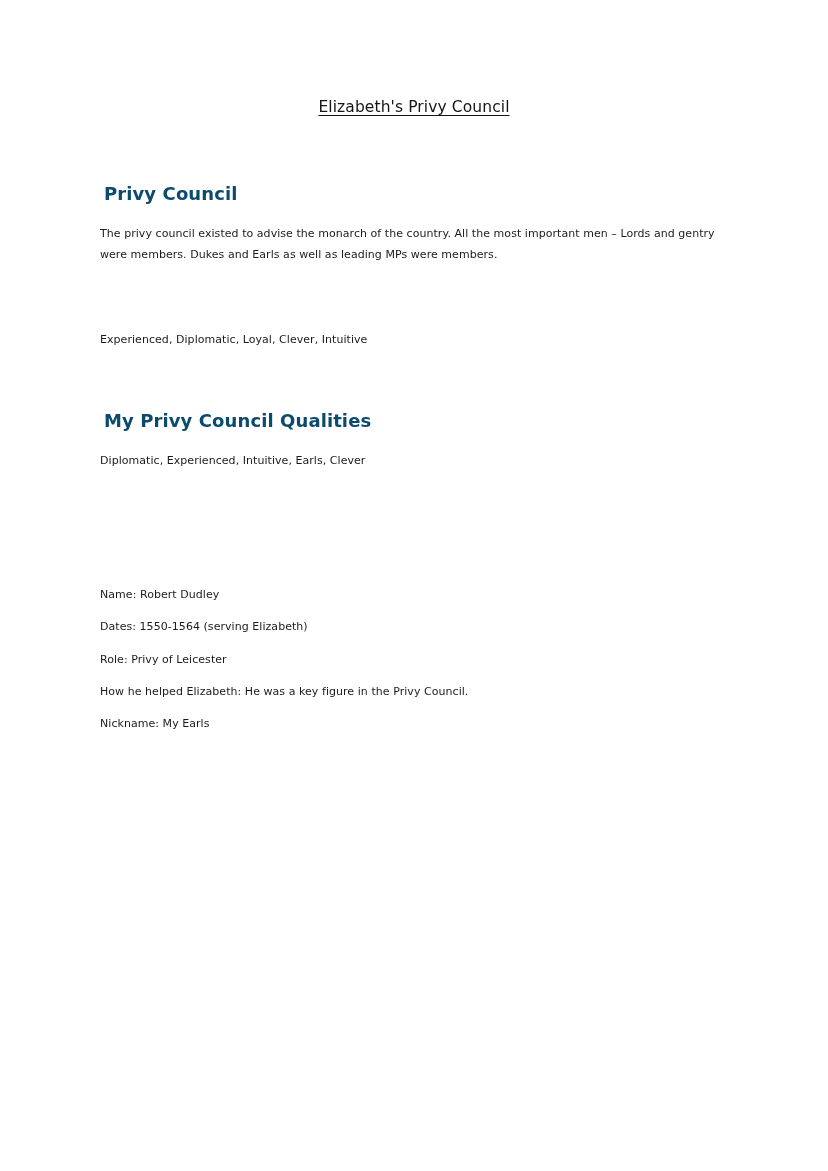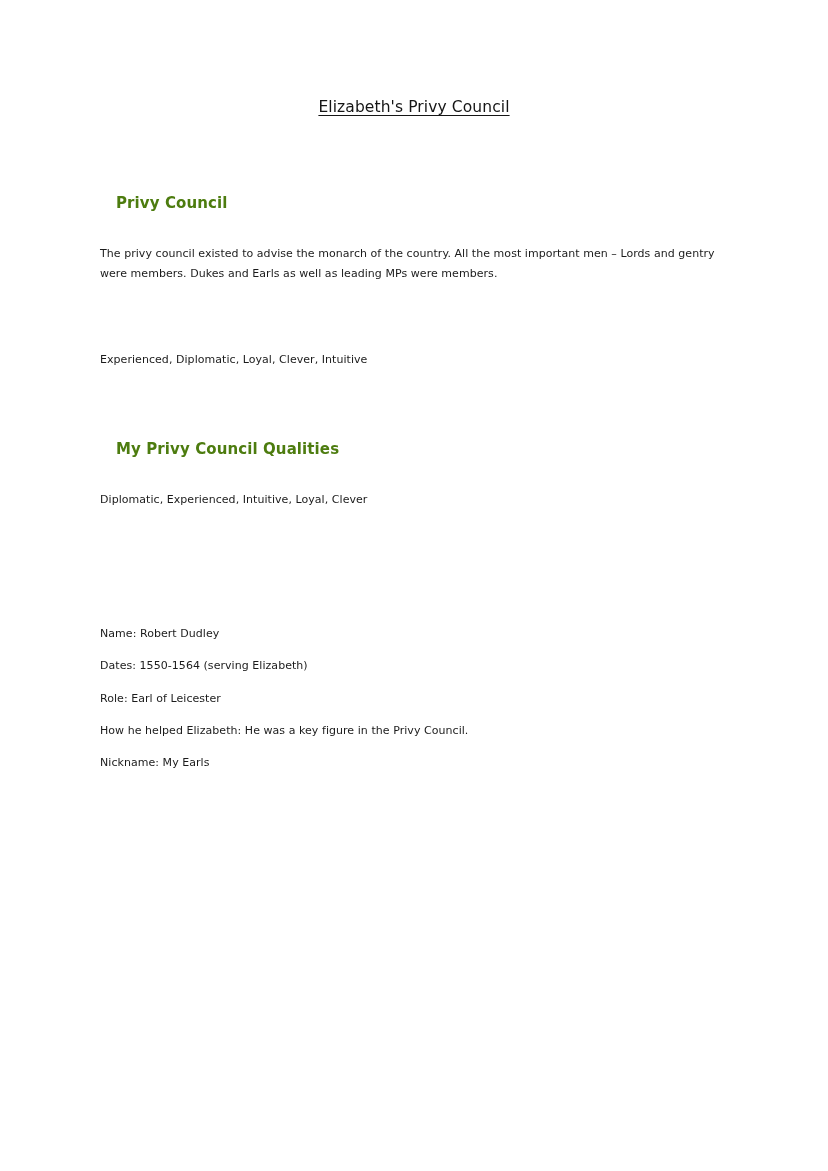--- a/index.html
+++ b/index.html
@@ -36,24 +36,24 @@
     text-underline-offset: 3px;
     color: #151515;
     margin: 0 0 0 0;
     letter-spacing: 0.1px;
   }
   .section {
     margin: 0;
   }
   h2.heading {
     font-family: "DejaVu Sans", sans-serif;
-    font-size: 15px;
+    font-size: 18px;
     font-weight: bold;
-    color: #4d7c0f;
-    margin: 16px;
+    color: #0c4a6e;
+    margin: 4px;
     line-height: 1.5;
     letter-spacing: 0.1px;
   }
   p.body-text {
     font-family: "DejaVu Sans", sans-serif;
     font-weight: normal;
     font-size: 11px;
     line-height: 1.85;
     color: #1b1b1b;
     margin: 0;
@@ -88,31 +88,31 @@
     <div class="section">
       <div class="gap-heading-to-para"></div>
       <p class="body-text">Experienced, Diplomatic, Loyal, Clever, Intuitive</p>
     </div>
 
     <div class="gap-block-lg"></div>
 
     <div class="section">
       <h2 class="heading">My Privy Council Qualities</h2>
       <div class="gap-heading-to-para"></div>
-      <p class="body-text">Diplomatic, Experienced, Intuitive, Loyal, Clever</p>
+      <p class="body-text">Diplomatic, Experienced, Intuitive, Earls, Clever</p>
     </div>
 
     <div class="gap-block-lg"></div>
     <div class="gap-para-small"></div>
 
 
     <div class="gap-block-lg"></div>
 
     <div class="person-list">
       <p class="body-text person-line">Name: Robert Dudley</p>
       <p class="body-text person-line">Dates: 1550-1564 (serving Elizabeth)</p>
-      <p class="body-text person-line">Role: Earl of Leicester</p>
+      <p class="body-text person-line">Role: Privy of Leicester</p>
       <p class="body-text person-line">How he helped Elizabeth: He was a key figure in the Privy Council.</p>
       <p class="body-text person-line">Nickname: My Earls</p>
     </div>
 
   </div>
 </div>
 
 </body></html>

